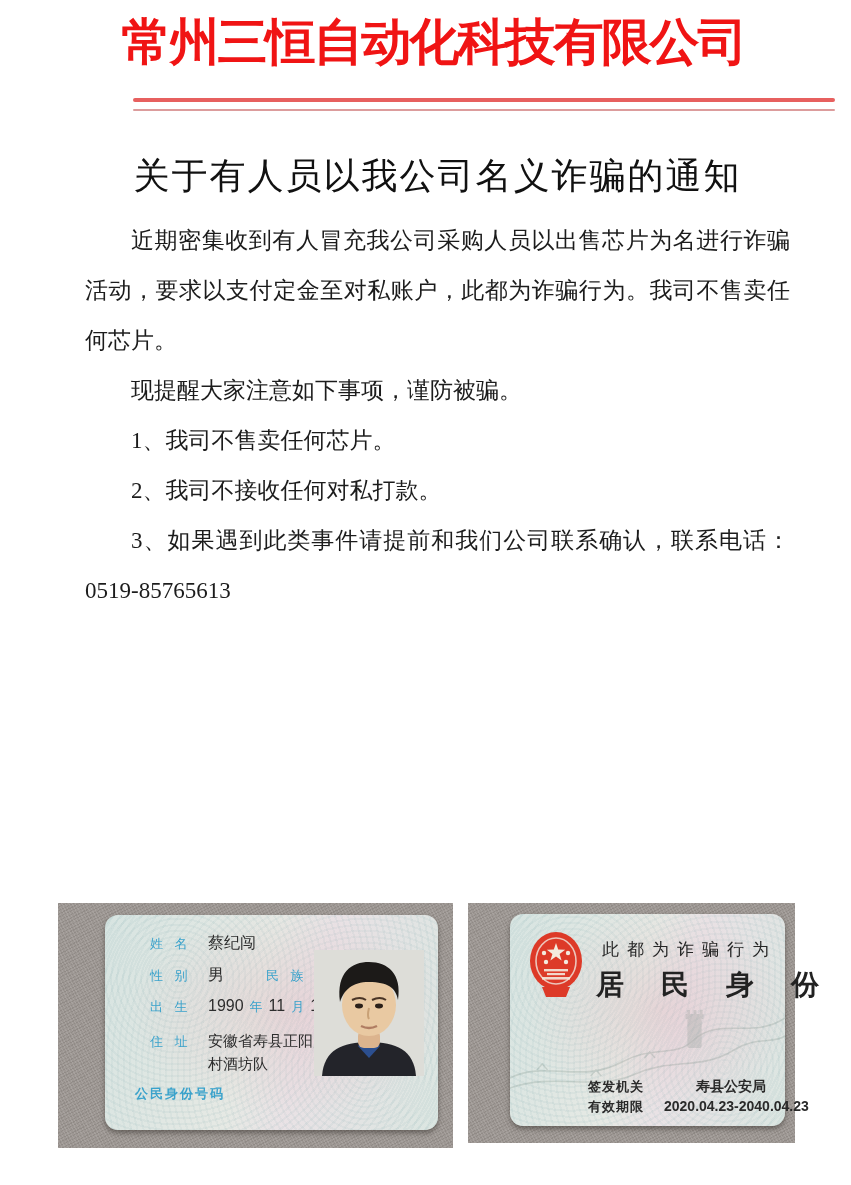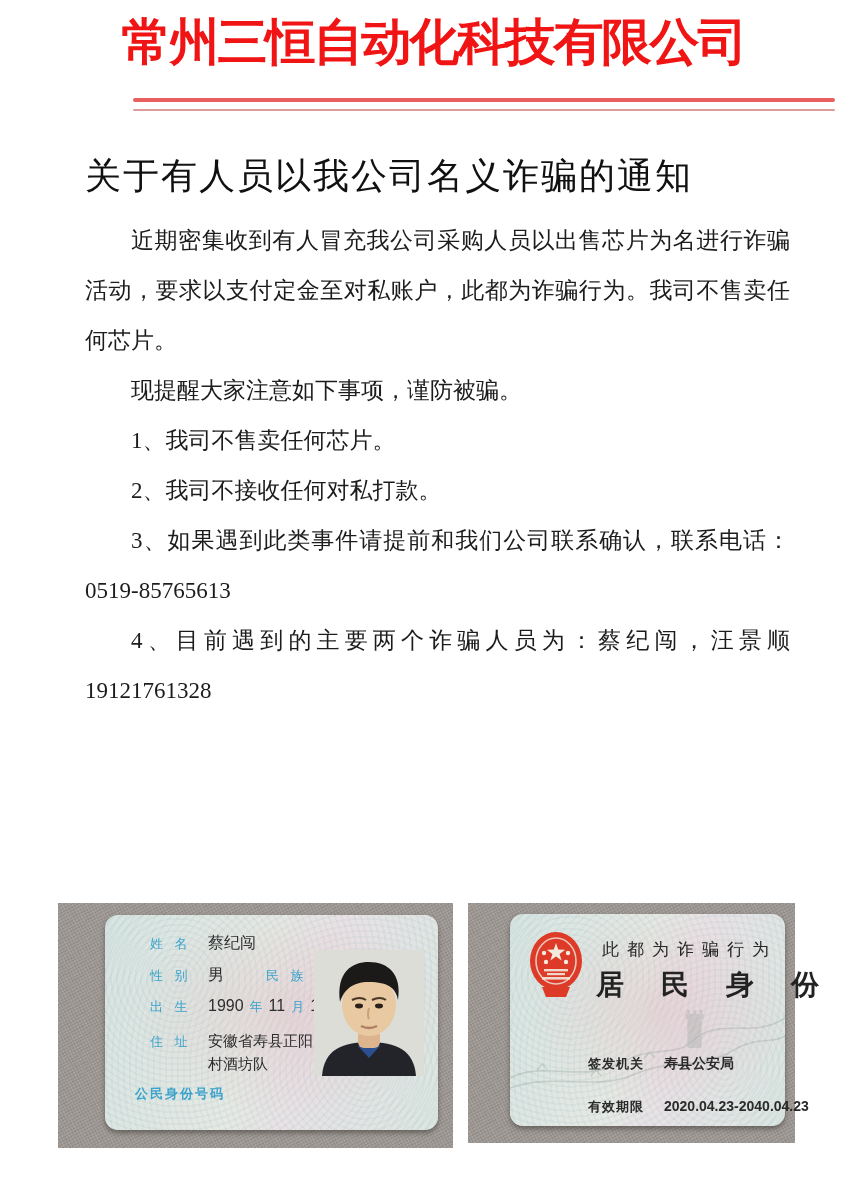--- a/index.html
+++ b/index.html
@@ -32,20 +32,21 @@
 
   
   .notice {
     position:absolute;
     top:148px; left:85px; width:705px;
   }
   .notice-title {
     font-size:36px;
     font-weight:400;
     letter-spacing:2px;
+    text-align:center;
     line-height:56px;
     margin-bottom:12px;
     color:#111;
     white-space:nowrap;
   }
   .notice p {
     font-size:23px;
     line-height:50px;
     text-align:justify;
     text-indent:2em;
@@ -113,21 +114,21 @@
   }
   .back-title {
     position:absolute; left:86px; top:52px;
     font-family:"Liberation Serif","DejaVu Serif",serif;
     font-size:28px; font-weight:600; letter-spacing:15px; color:#222; white-space:nowrap;
   }
   .watermark { position:absolute; left:0; top:86px; width:100%; height:96px; opacity:.45; }
   .b-row { position:absolute; left:78px; display:flex; align-items:baseline; }
   .b-label { font-size:13px; font-weight:bold; color:#2a2a2a; letter-spacing:1px; flex:none; }
   .b-value { font-size:14px; font-weight:bold; color:#2a2a2a; margin-left:20px; white-space:nowrap; }
-  .row-issuer   { top:141px; }
+  .row-issuer   { top:164px;gap:32px; }
   .row-validity { top:184px; }
 </style>
 </head>
 <body>
 
 <div class="page">
 
   <header class="letterhead">
     <h1 class="company-name">常州三恒自动化科技有限公司</h1>
     <div class="rule-wrap">
@@ -136,21 +137,20 @@
     </div>
   </header>
 
   <main class="notice">
     <h2 class="notice-title">关于有人员以我公司名义诈骗的通知</h2>
     <p>近期密集收到有人冒充我公司采购人员以出售芯片为名进行诈骗活动，要求以支付定金至对私账户，此都为诈骗行为。我司不售卖任何芯片。</p>
     <p>现提醒大家注意如下事项，谨防被骗。</p>
     <p>1、我司不售卖任何芯片。</p>
     <p>2、我司不接收任何对私打款。</p>
     <p>3、如果遇到此类事件请提前和我们公司联系确认，联系电话：0519-85765613</p>
-    <p>4、目前遇到的主要两个诈骗人员为：蔡纪闯，汪景顺19121761328</p>
   </main>
 
   <figure class="photo-figure figure-front">
     <div class="id-card">
 
       <div class="f-row row-name">
         <span class="f-label">姓 名</span>
         <span class="f-value">蔡纪闯</span>
       </div>
 

